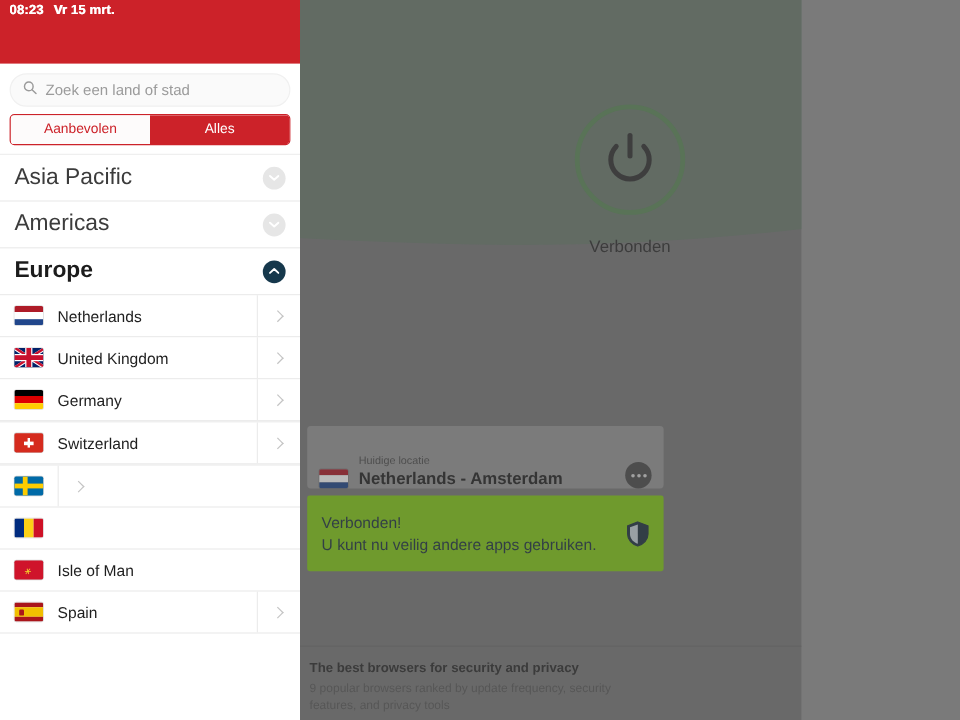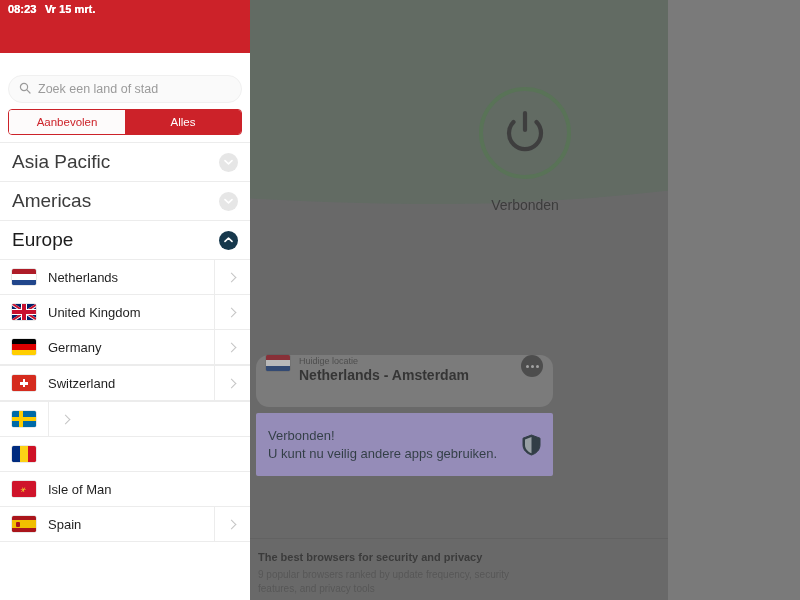--- a/index.html
+++ b/index.html
@@ -56,38 +56,38 @@
     border:4px solid #5f8a5c; background:transparent;
     display:flex; align-items:center; justify-content:center;
   }
   #power-btn svg { display:block; }
   #power-label { margin-top:18px; font-size:14px; color:#2f2f2f; }
 
   
   #loc-card {
     position:absolute; left:256px; top:355px; width:297px; height:52px;
     background:rgba(255,255,255,0.22);
-    border-radius:13px;
-    display:flex; align-items:flex-start; padding:0 10px;
+    border-radius:3px;
+    display:flex; align-items:flex-end; padding:0 10px;
   }
   .flag { width:24px; height:16px; flex:0 0 24px; border-radius:1.5px; overflow:hidden;
           box-shadow:0 0 0 .5px rgba(0,0,0,.18); position:relative; }
   #loc-card .loc-texts { margin-left:9px; flex:1 1 auto; }
   #loc-card .loc-sub { font-size:9px; color:#4d4d4d; line-height:12px; }
   #loc-card .loc-main { font-size:14px; font-weight:bold; color:#232323; line-height:17px; }
   #loc-more {
     width:22px; height:22px; border-radius:50%; background:#4c4c4c;
     display:flex; align-items:center; justify-content:center; gap:2px;
   }
   #loc-more i { width:3px; height:3px; border-radius:50%; background:#d8d8d8; display:block; }
 
   
   #conn-banner {
     position:absolute; left:256px; top:413px; width:297px; height:63px;
-    background:#c4b5fd; border-radius:2px;
+    background:#84cc16; border-radius:2px;
     display:flex; align-items:center; padding:0 12px;gap:11px;
   }
   #conn-banner .cb-texts { flex:1 1 auto; }
   #conn-banner .cb-title { font-size:13px; color:#1f3340; line-height:18px; }
   #conn-banner .cb-sub { font-size:13px; color:#1f3340; line-height:18px; }
   #conn-shield svg { display:block; }
 
   
   #article {
     position:absolute; left:250px; top:540px; width:550px; height:60px;
@@ -108,21 +108,21 @@
     position:absolute; left:8px; top:3px; display:flex; gap:9px;
     font-size:11px; font-weight:bold; color:#ffffff;
   }
   #sb-header .sbh-row {
     position:absolute; left:0; bottom:7px; width:100%;
     display:flex; align-items:center; padding:0 12px; gap:30px;
   }
   #sb-done { font-size:14px; font-weight:bold; color:#ffffff; }
   #sb-title { font-size:14px; font-weight:bold; color:#ffffff; }
 
-  #sb-searchwrap { padding:22px 8px 6px 8px; flex:0 0 auto; }
+  #sb-searchwrap { padding:8px 8px 6px 8px; flex:0 0 auto; }
   #sb-search {
     height:28px; background:#fafafa; border-radius:14px;
     display:flex; align-items:center; padding:0 10px; gap:7px;
     border:1px solid #f0f0f0;
   }
   #sb-search .ph { font-size:12.5px; color:#9b9b9b; }
 
   #sb-segwrap { padding:0 8px 7px 8px; flex:0 0 auto; }
   #sb-seg {
     display:flex; height:26px; border:1px solid #cc2229;
@@ -135,21 +135,21 @@
   #sb-seg .seg.off { background:#fdfbfb; color:#cc2229; }
   #sb-seg .seg.on  { background:#cc2229; color:#ffffff; }
 
   #sb-list { flex:1 1 auto; overflow:hidden; }
   .sep { height:1px; background:#ececec; margin-left:0; }
 
   .region-row {
     height:38px; display:flex; align-items:center; padding:0 12px;
   }
   .region-row .rr-label { font-size:19px; color:#3c3c3c; flex:1 1 auto; }
-  .region-row.expanded .rr-label { font-weight:normal; color:#1c1c1c; }
+  .region-row.expanded .rr-label { font-weight:bold; color:#1c1c1c; }
   .disc {
     width:19px; height:19px; border-radius:50%;
     display:flex; align-items:center; justify-content:center;
     background:#e6e6e6;
   }
   .disc.active { background:#16384c; }
   .disc svg { display:block; }
 
   .country-row {
     height:34px; display:flex; align-items:center; padding:0 0 0 12px;

